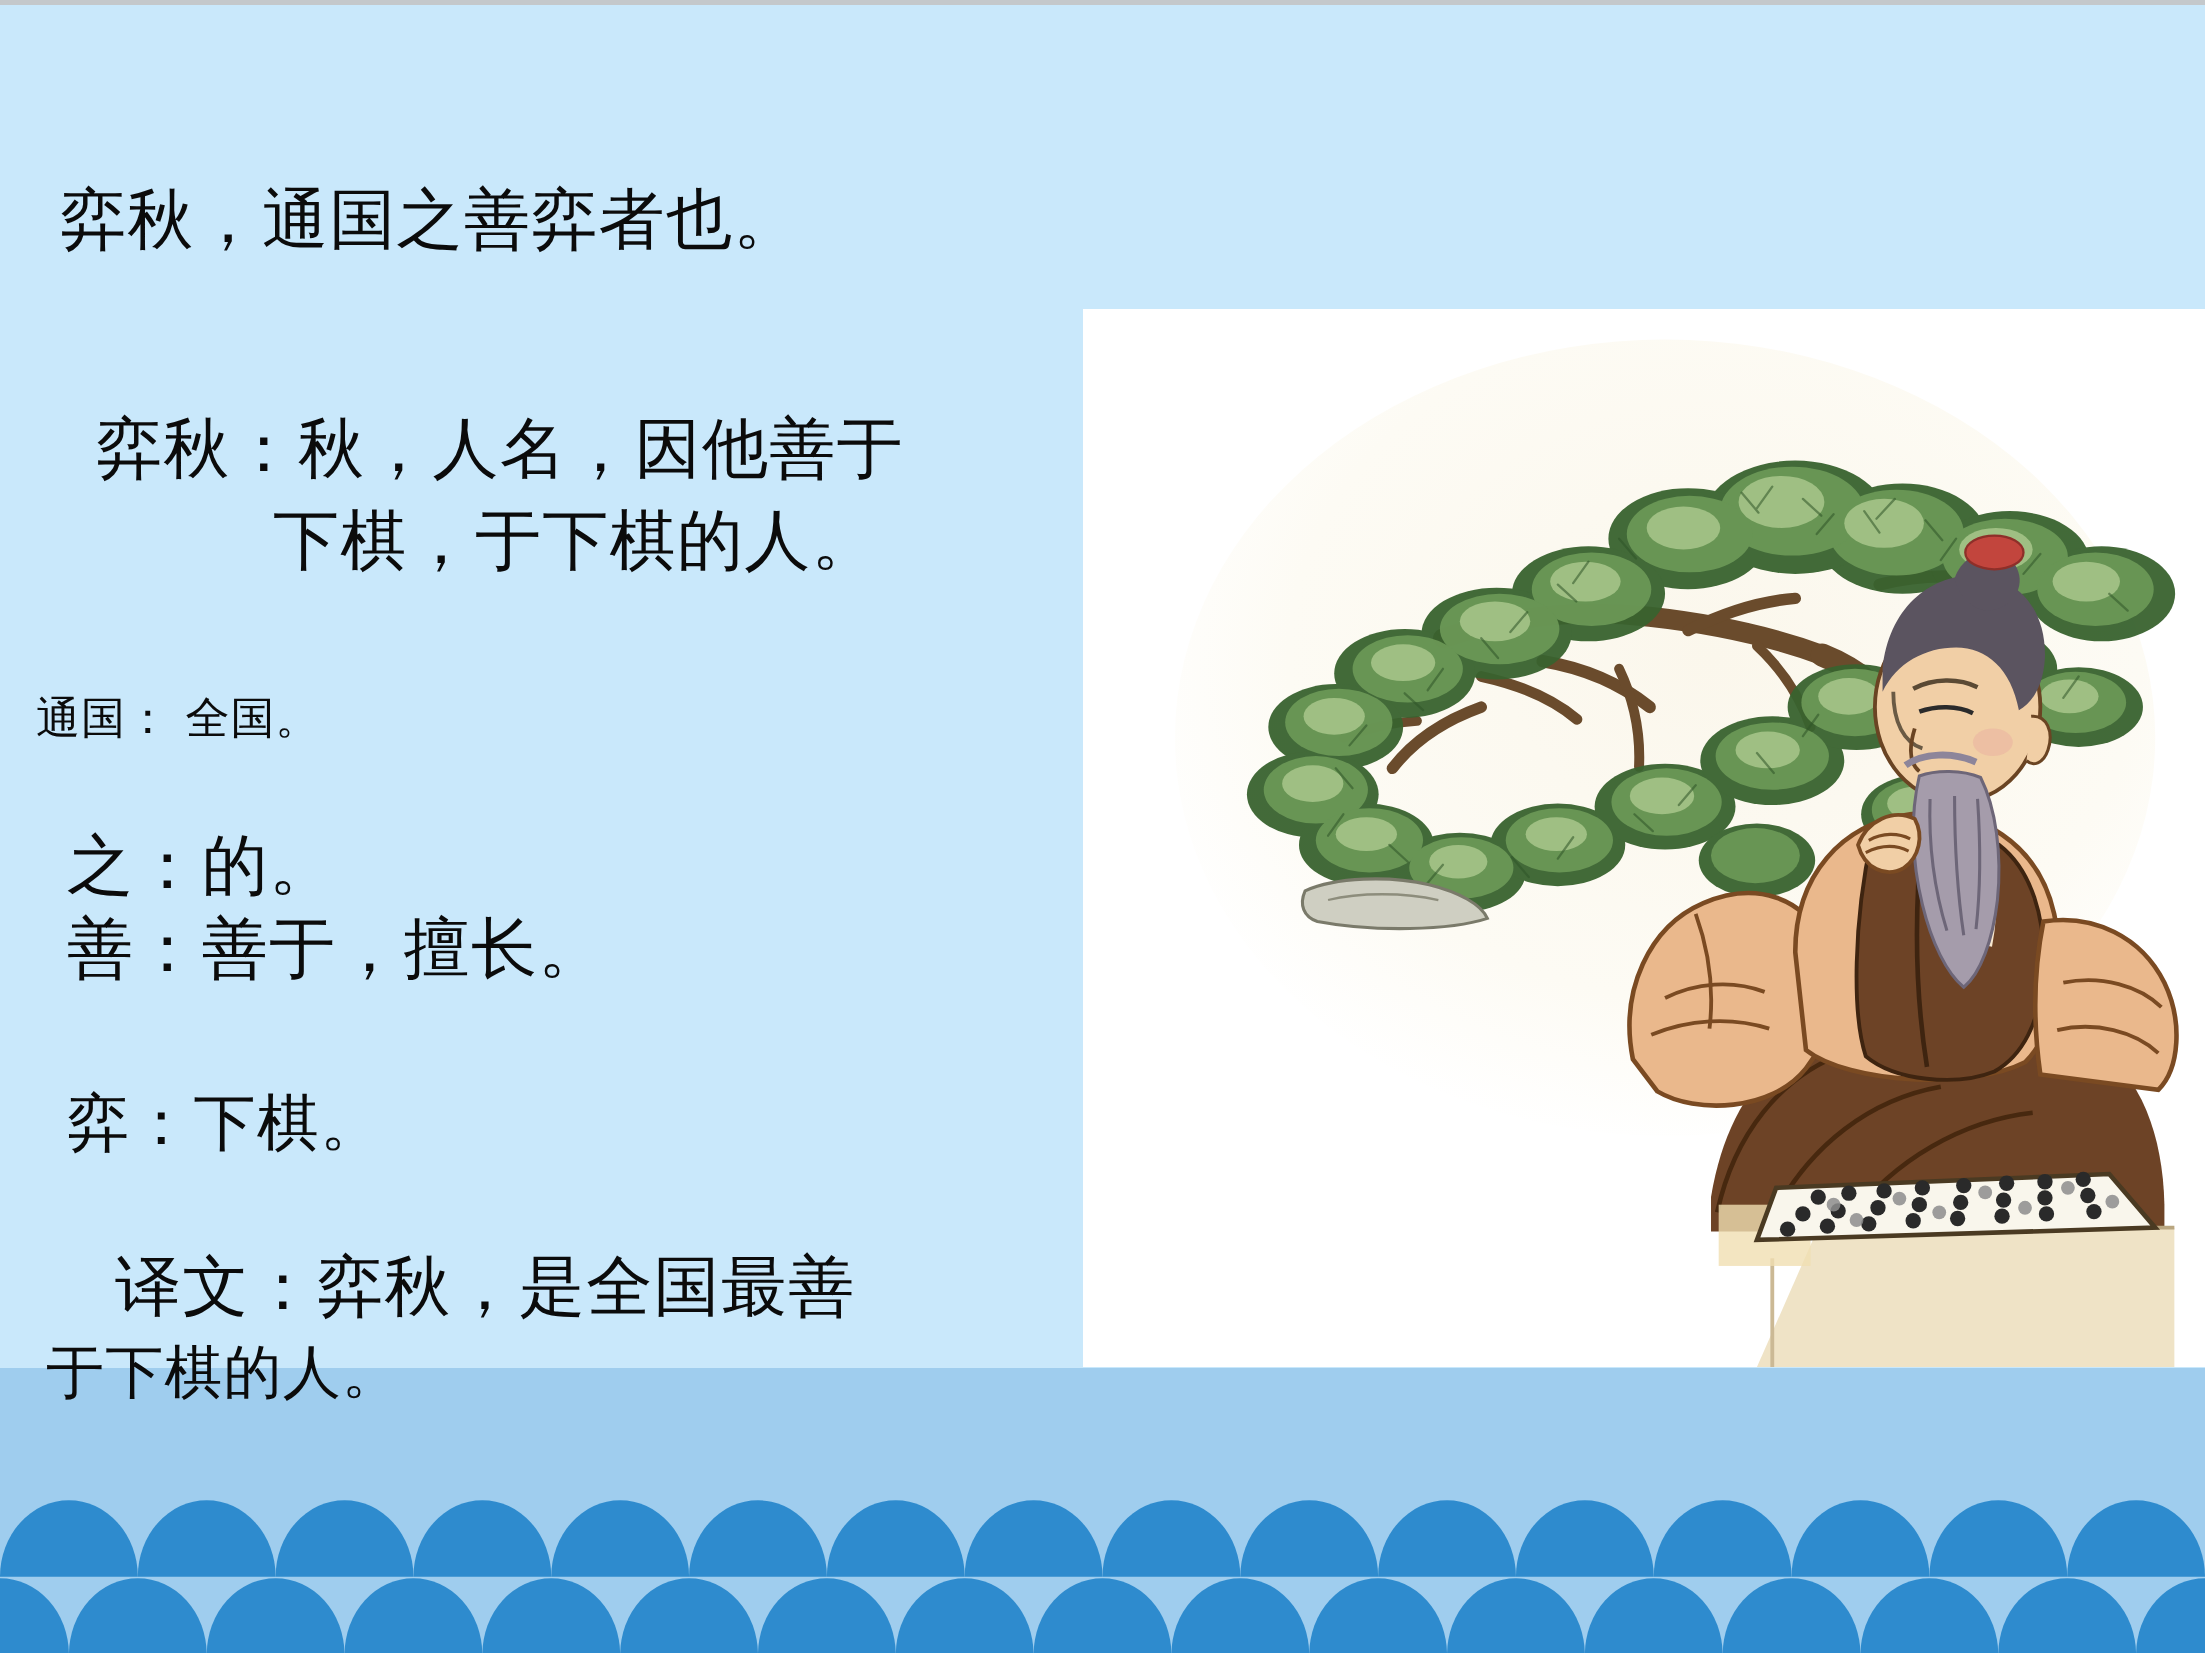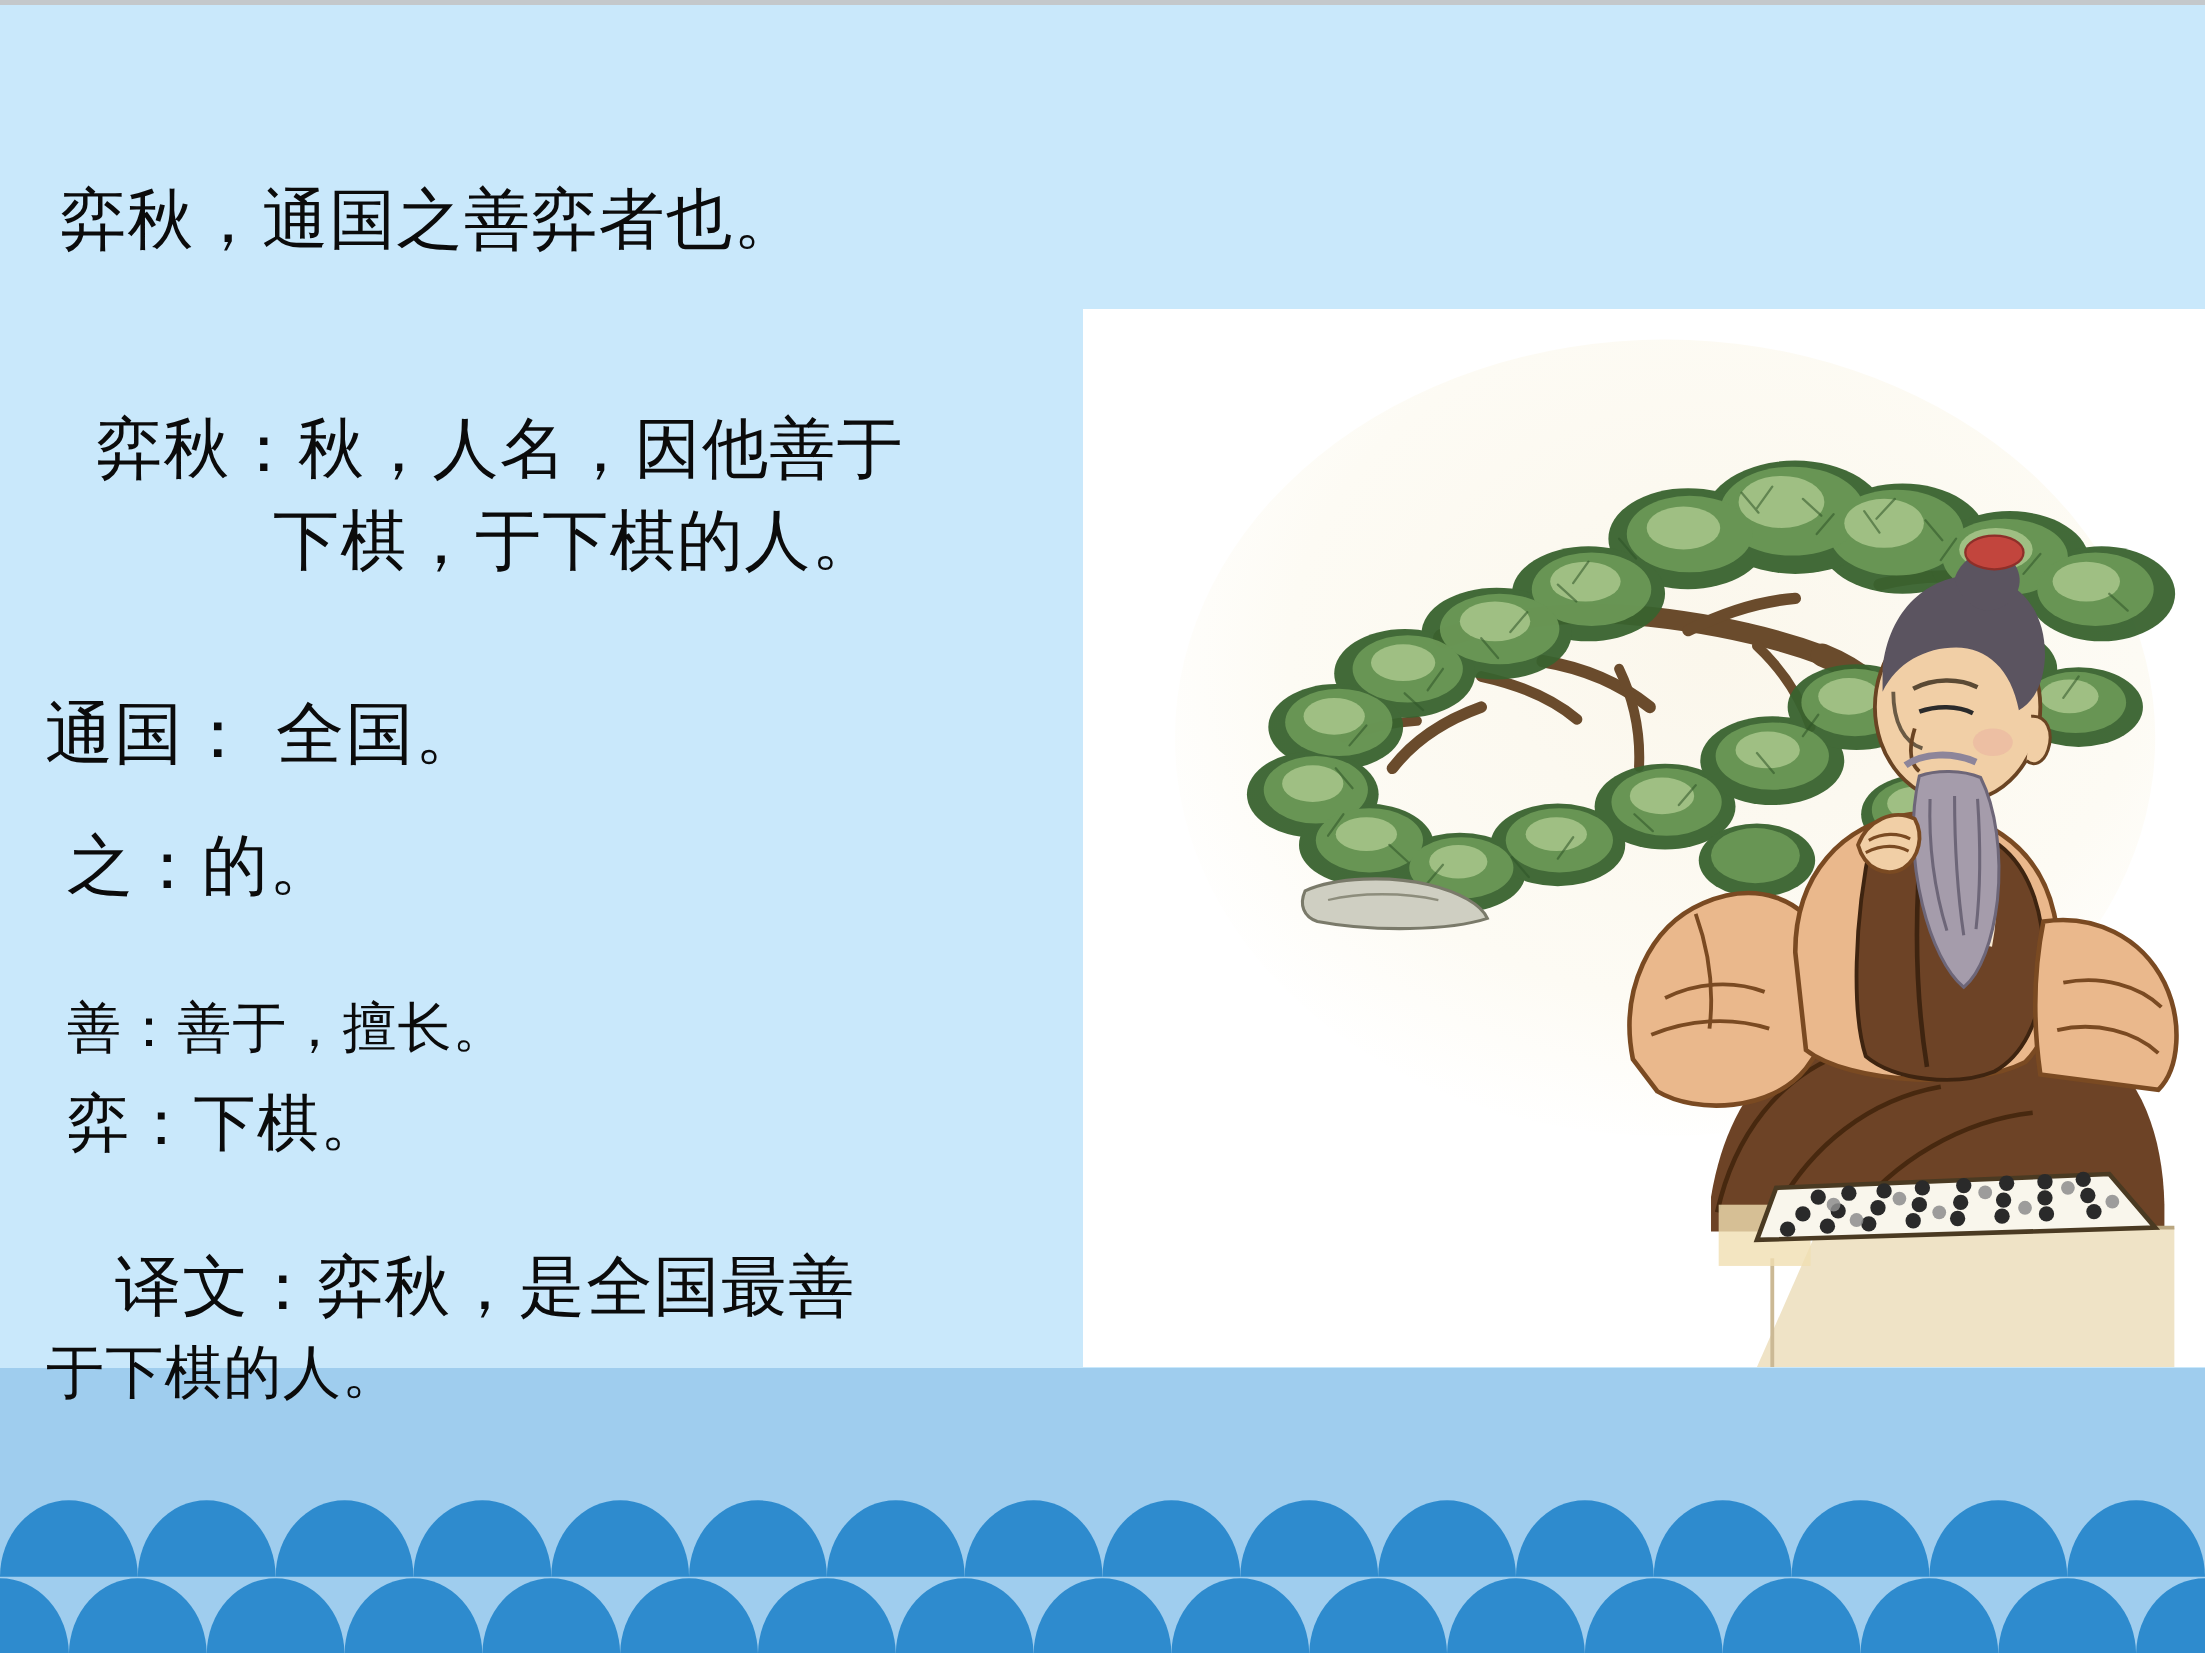--- a/index.html
+++ b/index.html
@@ -18,23 +18,23 @@
   
   .text-col{position:absolute;left:0;top:0;width:1087px;height:1378px;}
   .cn{
     font-family:"DejaVu Serif","Liberation Serif",serif;
     color:#0b0b0b;font-weight:400;
     white-space:pre;letter-spacing:.02em;
   }
   .l-main   {position:absolute;left:60px;  top:175px;  font-size:66px;}
   .l-def1a  {position:absolute;left:52px;  top:404px;  font-size:66px;margin-left:44px;}
   .l-def1b  {position:absolute;left:273px; top:496px;  font-size:66px;}
-  .l-def2   {position:absolute;left:45px;  top:689px;  font-size:68px;}
+  .l-def2   {position:absolute;left:36px;  top:689px;  font-size:44px;}
   .l-def3   {position:absolute;left:67px;  top:821px; font-size:66px;}
-  .l-def4   {position:absolute;left:67px;  top:992px; font-size:54px;}
+  .l-def4   {position:absolute;left:67px;  top:904px; font-size:66px;}
   .l-def5   {position:absolute;left:67px;  top:1081px; font-size:62px;}
   .l-tr1    {position:absolute;left:115px; top:1242px; font-size:66px;}
   .l-tr2    {position:absolute;left:46px;  top:1334px; font-size:58px;}
 
   
   .pic-panel{
     position:absolute;left:1083px;top:309px;width:1122px;height:1058px;
     background:#ffffff;overflow:hidden;
   }
   .pic-inner{position:absolute;inset:0;}

